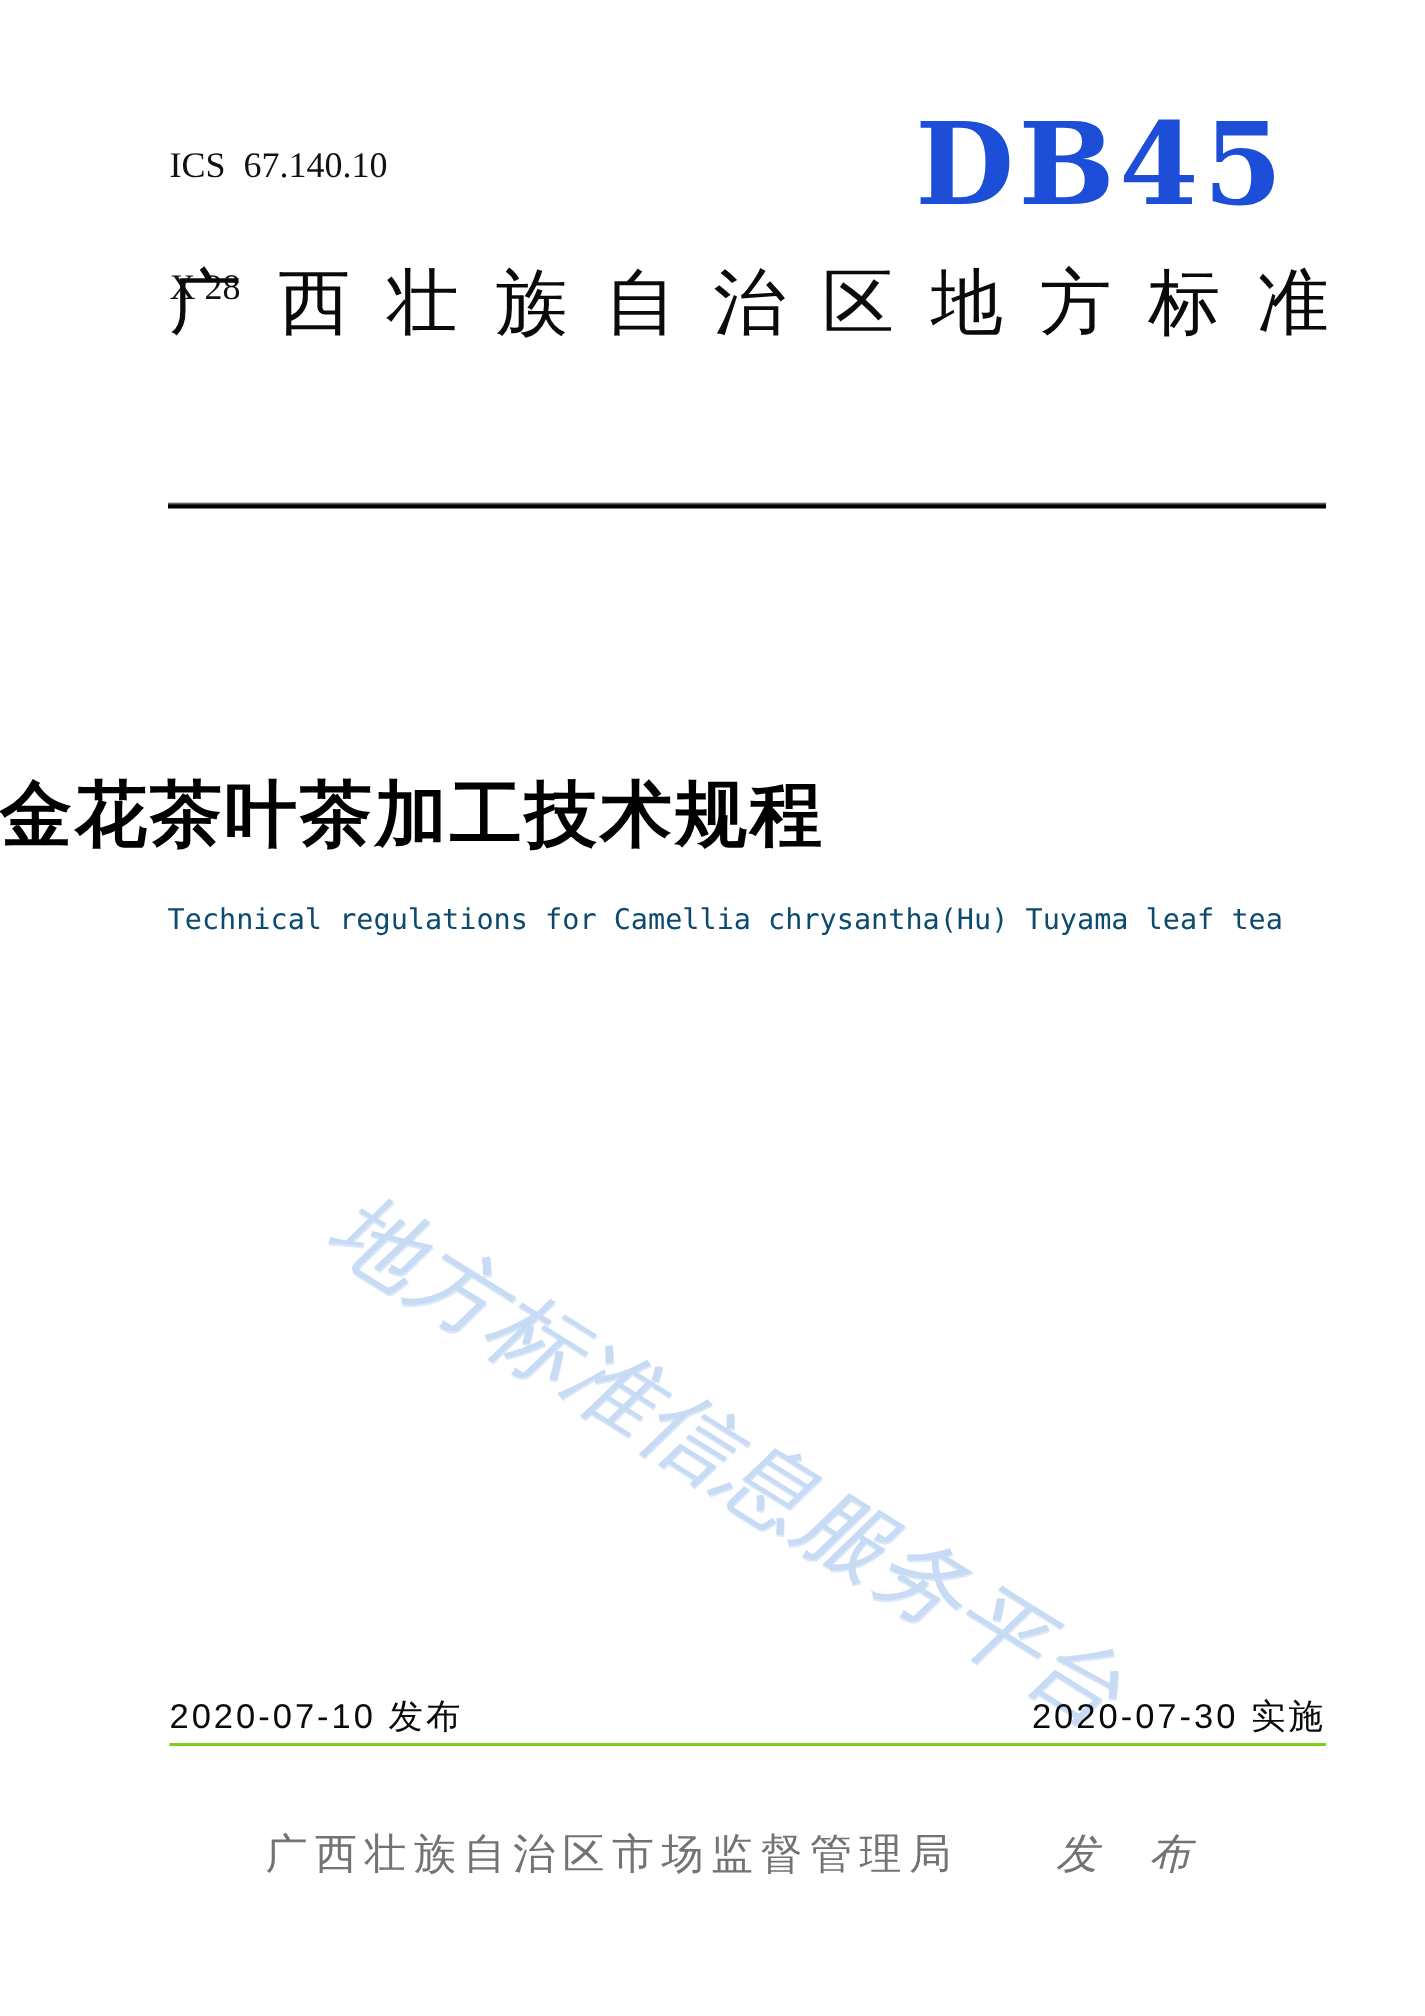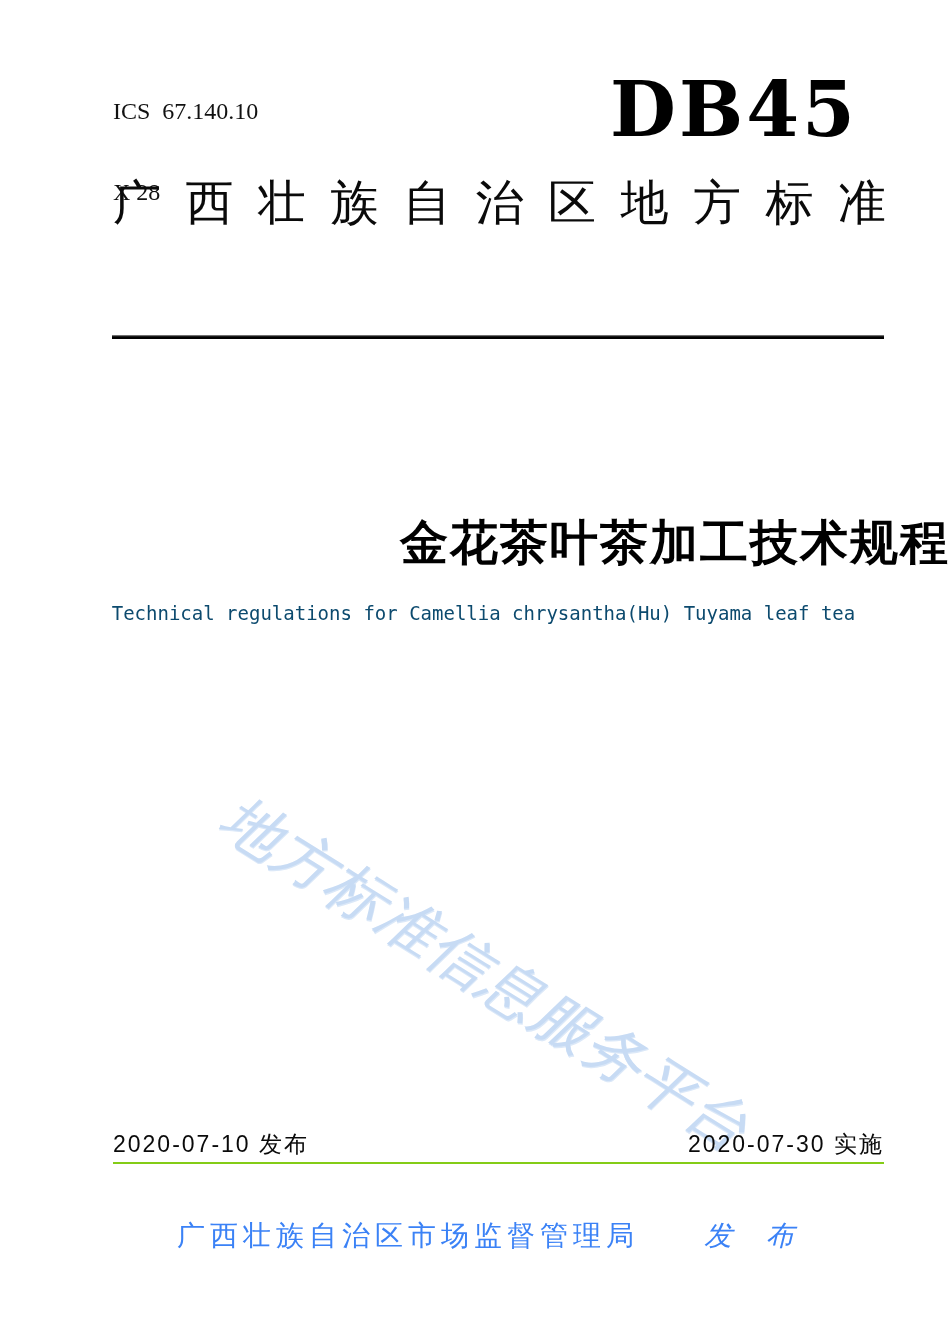--- a/index.html
+++ b/index.html
@@ -30,21 +30,21 @@
   
   .db-logo {
     position: absolute;
     top: 70px;
     right: 92px;
     font-family: "DejaVu Serif", serif;
     font-weight: bold;
     font-size: 76px;
     line-height: 80px;
     letter-spacing: 3px;
-    color: #000000;
+    color: #1d4ed8;
   }
 
   
   .standard-category {
     position: absolute;
     left: 113px;
     right: 64px;
     top: 176px;
     font-size: 48px;
     line-height: 54px;
@@ -71,21 +71,21 @@
     height: 4px;
     background: linear-gradient(#9a9a9a, #000 45%);
   }
 
   
   .title-cn {
     position: absolute;
     left: 0;
     right: 0;
     top: 511px;
-    text-align: right;
+    text-align: left;
     font-size: 48px;
     font-weight: bold;
     letter-spacing: 2px;
     color: #000;
   }
 
   
   .title-en {
     position: absolute;
     left: 17px;
@@ -134,21 +134,21 @@
   .publisher-row {
     position: absolute;
     left: 177px;
     right: 148px;
     top: 1219px;
     display: flex;
     justify-content: space-between;
     align-items: baseline;
     font-size: 28px;
     line-height: 34px;
-    color: #3b82f6;
+    color: #737373;
   }
   .publisher-name { letter-spacing: 5px; font-weight: 500; }
   .publish-label { letter-spacing: 8px; word-spacing: 10px; font-weight: 500; font-style: italic; }
 </style>
 </head>
 <body>
 
 <div class="page">
 
   <div class="ics-block">

